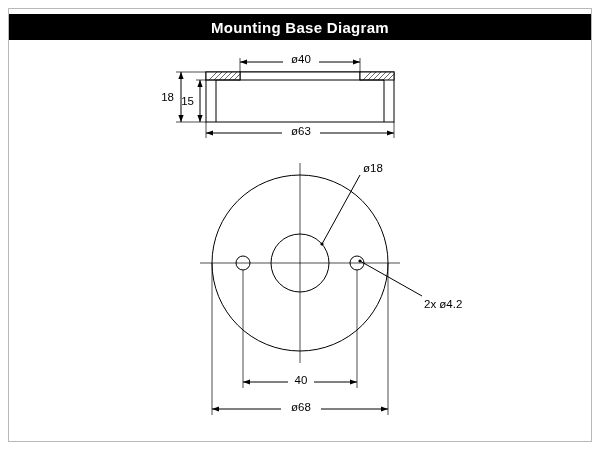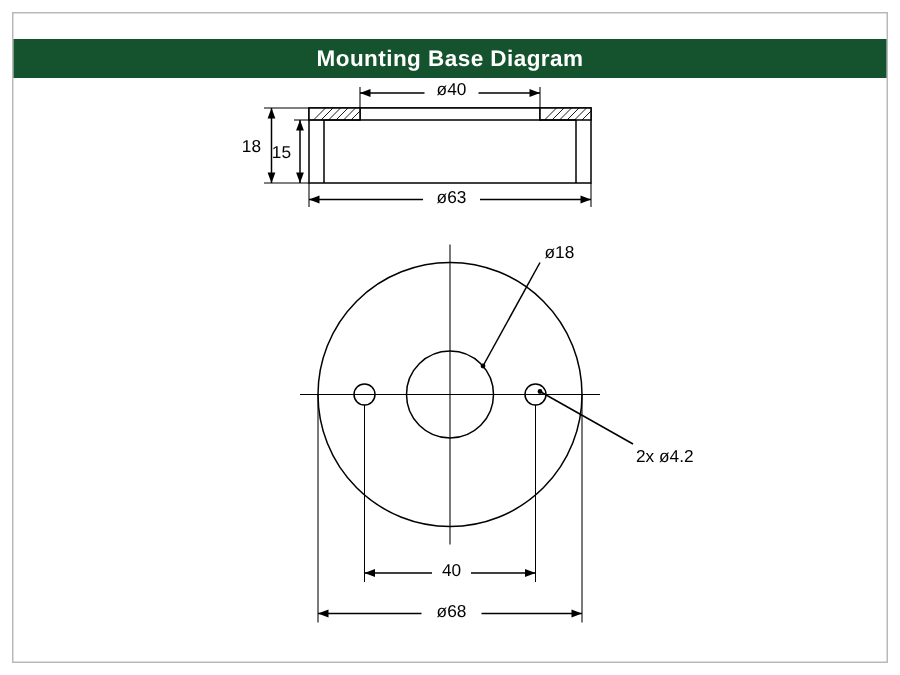--- a/index.html
+++ b/index.html
@@ -27,24 +27,24 @@
     top: 8px;
     width: 584px;
     height: 434px;
     border: 1px solid #b9b9b9;
     box-sizing: border-box;
   }
   
   #title-bar {
     position: absolute;
     left: 9px;
-    top: 26px;
+    top: 14px;
     width: 582px;
     height: 26px;
-    background: #14532d;
+    background: #000000;
     display: flex;
     align-items: center;
     justify-content: center;
   }
   #title-text {
     color: #ffffff;
     font-size: 15px;
     font-weight: bold;
     letter-spacing: 0.3px;
     font-family: "Liberation Sans", sans-serif;

